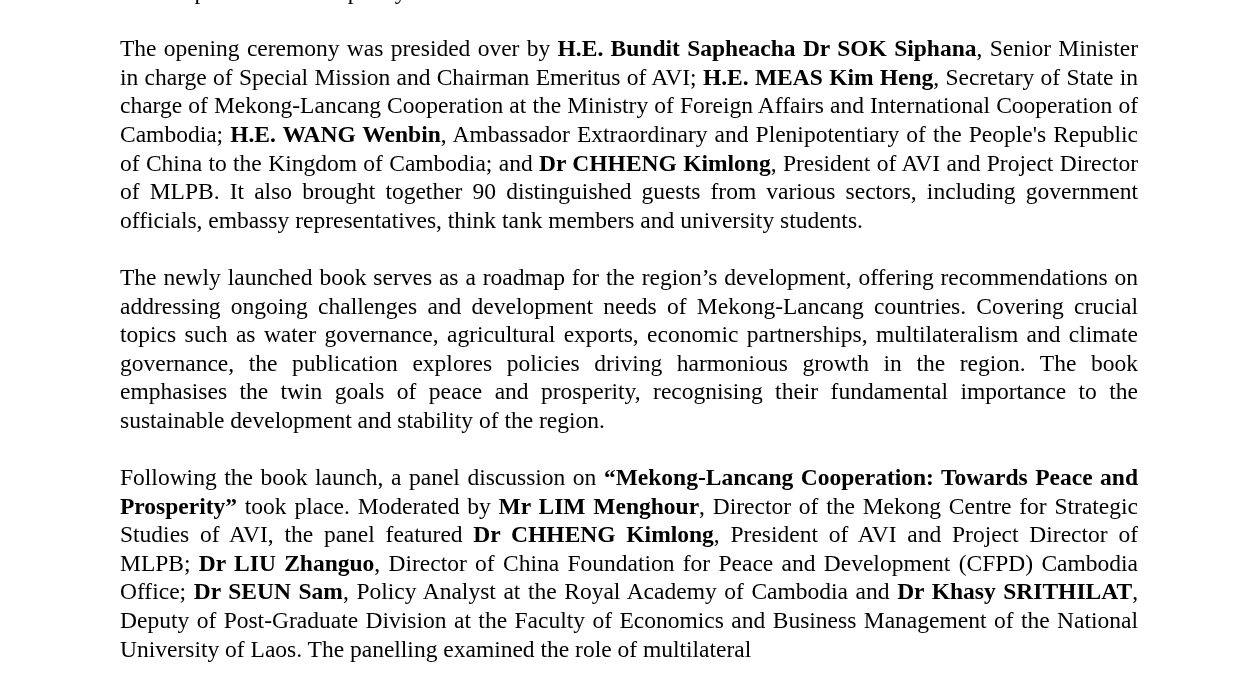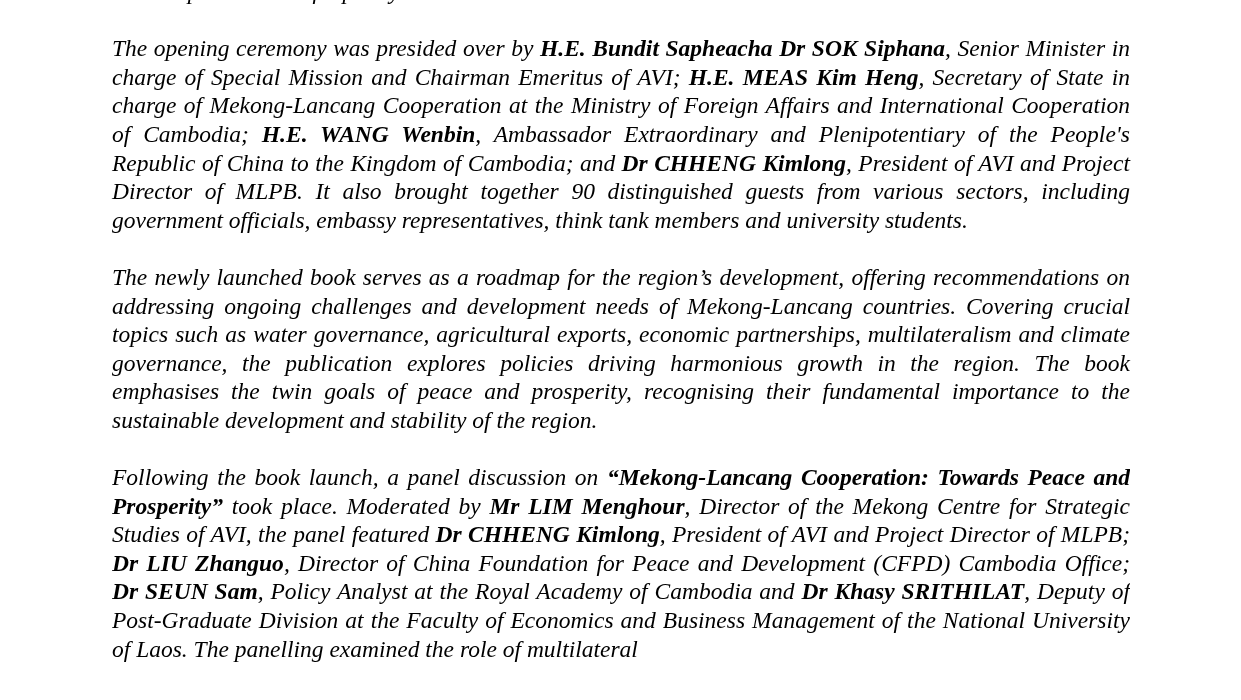--- a/index.html
+++ b/index.html
@@ -14,24 +14,23 @@
     font-family: "Liberation Serif", serif;
   }
   .page {
     position: relative;
     width: 1241px;
     height: 700px;
     background: #ffffff;
   }
   .doc-body {
     position: absolute;
-    left: 112px;
+    left: 120px;
     top: 0px;
     width: 1018px;
-    font-style: italic;
   }
   p.para {
     margin: 0;
     padding: 0;
     font-size: 23.5px;
     line-height: 28.6px;
     color: #000000;
     text-align: justify;
     text-justify: inter-word;
     -webkit-hyphens: none;

